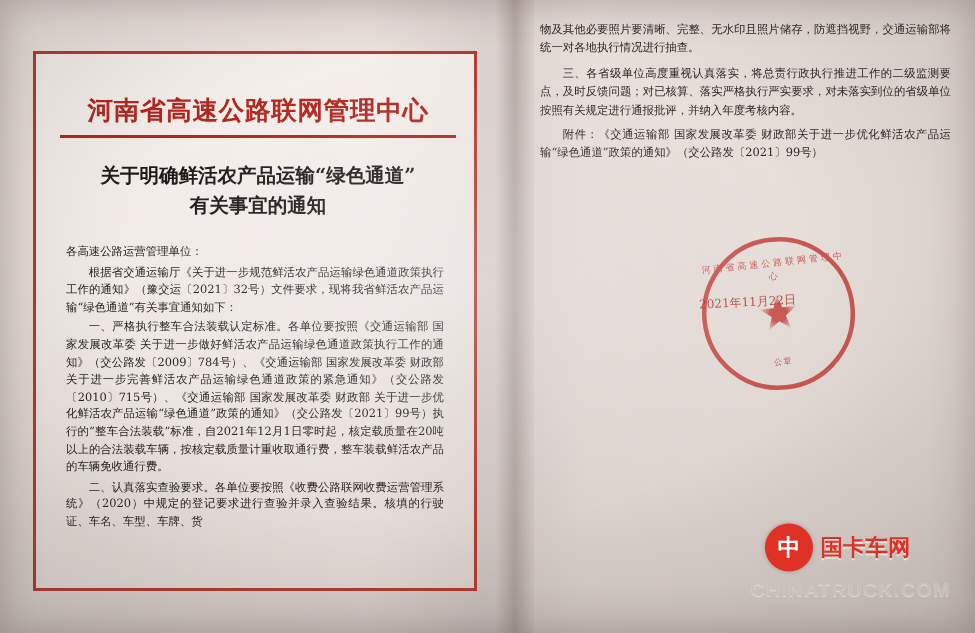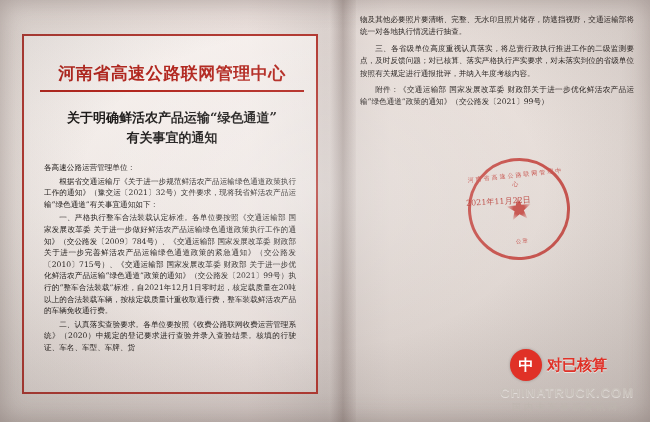--- a/index.html
+++ b/index.html
@@ -252,17 +252,17 @@
   <div class="seal-date">2021年11月22日</div>
 
   <div class="fold"></div>
   <div class="vignette"></div>
   <div class="edge-shadow"></div>
 
   <div class="logo">
     <div class="logo-badge">
       <span>中</span>
     </div>
-    <div class="logo-word">对已核算</div>
+    <div class="logo-word">国卡车网</div>
   </div>
   <div class="logo-sub">CHINATRUCK.COM</div>
   <div class="logo-sub2">国内卡车最新资讯网</div>
 </div>
 
 </body></html>

